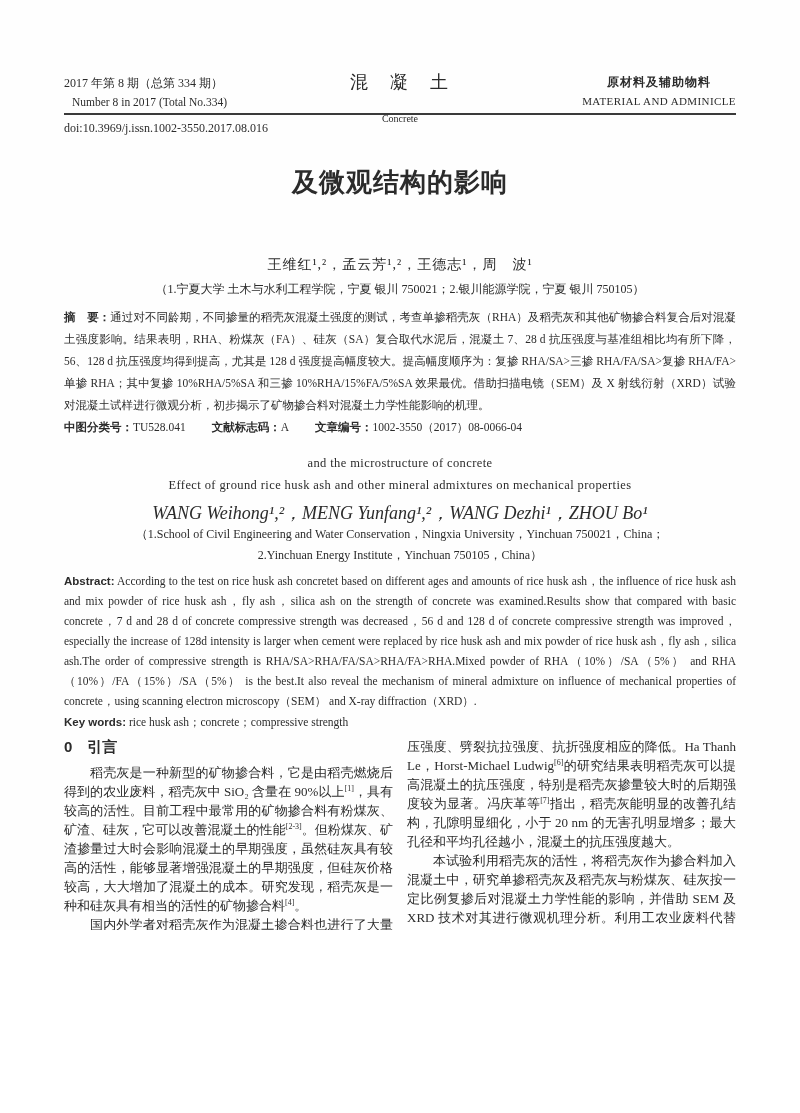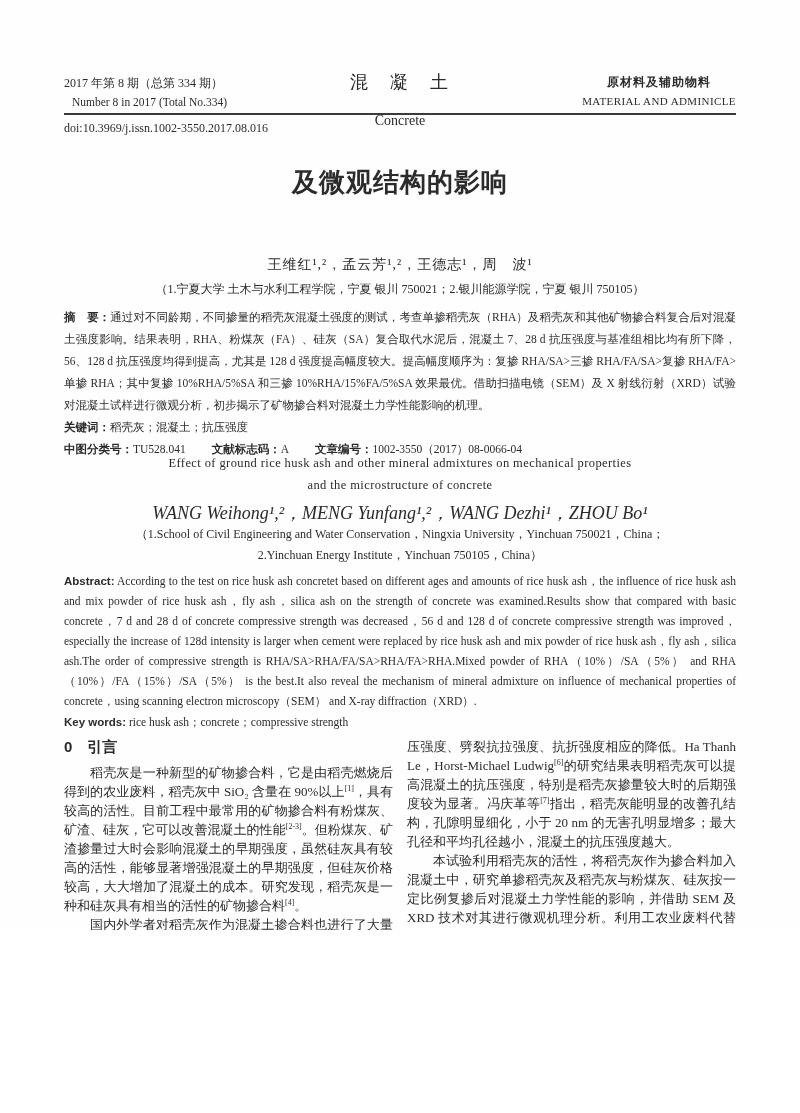--- a/index.html
+++ b/index.html
@@ -12,21 +12,21 @@
     font-family:"Liberation Serif","DejaVu Serif",serif;
     overflow:hidden;
   }
   .abs { position:absolute; }
 
   
   .hdr-left  { left:64px; top:74px; font-size:12px; line-height:19px; }
   .hdr-left .en { font-size:11.5px; padding-left:8px; }
   .hdr-center{ left:50%; top:70px; transform:translateX(-50%); text-align:center; }
   .hdr-center .cn { font-size:18px; letter-spacing:2px;text-align:right; }
-  .hdr-center .en { font-size:14px; margin-top:19px; }
+  .hdr-center .en { font-size:10px; margin-top:19px; }
   .hdr-right { right:64px; top:74px; text-align:center; }
   .hdr-right .cn { font-size:12px; font-weight:bold; letter-spacing:1px; }
   .hdr-right .en { font-size:11px; margin-top:4px; letter-spacing:0.4px; }
   .hdr-rule  { left:64px; right:64px; top:113px; height:2px; background:#3a3a3a; }
   .doi-line  { left:64px; top:121px; font-size:12px; }
 
   
   .cn-title {
     left:0; right:0; top:163px; text-align:center;
     font-family:"Liberation Sans","DejaVu Sans",sans-serif;
@@ -91,27 +91,26 @@
   <div class="abs doi-line">doi:10.3969/j.issn.1002-3550.2017.08.016</div>
 
   <div class="abs cn-title">
     <div>及微观结构的影响</div>
   </div>
   <div class="abs cn-authors">王维红¹,²，孟云芳¹,²，王德志¹，周　波¹</div>
   <div class="abs cn-affil">（1.宁夏大学 土木与水利工程学院，宁夏 银川 750021；2.银川能源学院，宁夏 银川 750105）</div>
 
   <div class="abs abstract-cn">
     <p><span class="lbl">摘　要：</span><span>通过对不同龄期，不同掺量的稻壳灰混凝土强度的测试，考查单掺稻壳灰（RHA）及稻壳灰和其他矿物掺合料复合后对混凝土强度影响。结果表明，RHA、粉煤灰（FA）、硅灰（SA）复合取代水泥后，混凝土 7、28 d 抗压强度与基准组相比均有所下降，56、128 d 抗压强度均得到提高，尤其是 128 d 强度提高幅度较大。提高幅度顺序为：复掺 RHA/SA&gt;三掺 RHA/FA/SA&gt;复掺 RHA/FA&gt;单掺 RHA；其中复掺 10%RHA/5%SA 和三掺 10%RHA/15%FA/5%SA 效果最优。借助扫描电镜（SEM）及 X 射线衍射（XRD）试验对混凝土试样进行微观分析，初步揭示了矿物掺合料对混凝土力学性能影响的机理。</span></p>
-    <p><span class="lbl">关键词：</span><span>稻壳灰；混凝土；抗压强度</span></p>
     <p class="meta-line"><span class="lbl">中图分类号：</span><span class="gap">TU528.041</span><span class="lbl">文献标志码：</span><span class="gap">A</span><span class="lbl">文章编号：</span><span>1002-3550（2017）08-0066-04</span></p>
   </div>
 
   <div class="abs en-title">
+    <div>and the microstructure of concrete</div>
     <div>Effect of ground rice husk ash and other mineral admixtures on mechanical properties</div>
-    <div>and the microstructure of concrete</div>
   </div>
   <div class="abs en-authors">WANG Weihong¹,²，MENG Yunfang¹,²，WANG Dezhi¹，ZHOU Bo¹</div>
   <div class="abs en-affil">
     <div>（1.School of Civil Engineering and Water Conservation，Ningxia University，Yinchuan 750021，China；</div>
     <div>2.Yinchuan Energy Institute，Yinchuan 750105，China）</div>
   </div>
   <div class="abs abstract-en">
     <p><span class="lbl">Abstract:</span> <span>According to the test on rice husk ash concretet based on different ages and amounts of rice husk ash，the influence of rice husk ash and mix powder of rice husk ash，fly ash，silica ash on the strength of concrete was examined.Results show that compared with basic concrete，7 d and 28 d of concrete compressive strength was decreased，56 d and 128 d of concrete compressive strength was improved，especially the increase of 128d intensity is larger when cement were replaced by rice husk ash and mix powder of rice husk ash，fly ash，silica ash.The order of compressive strength is RHA/SA&gt;RHA/FA/SA&gt;RHA/FA&gt;RHA.Mixed powder of RHA（10%）/SA（5%） and RHA（10%）/FA（15%）/SA（5%） is the best.It also reveal the mechanism of mineral admixture on influence of mechanical properties of concrete，using scanning electron microscopy（SEM） and X-ray diffraction（XRD）.</span></p>
     <p class="kw"><span class="lbl">Key words:</span> <span>rice husk ash；concrete；compressive strength</span></p>
   </div>

